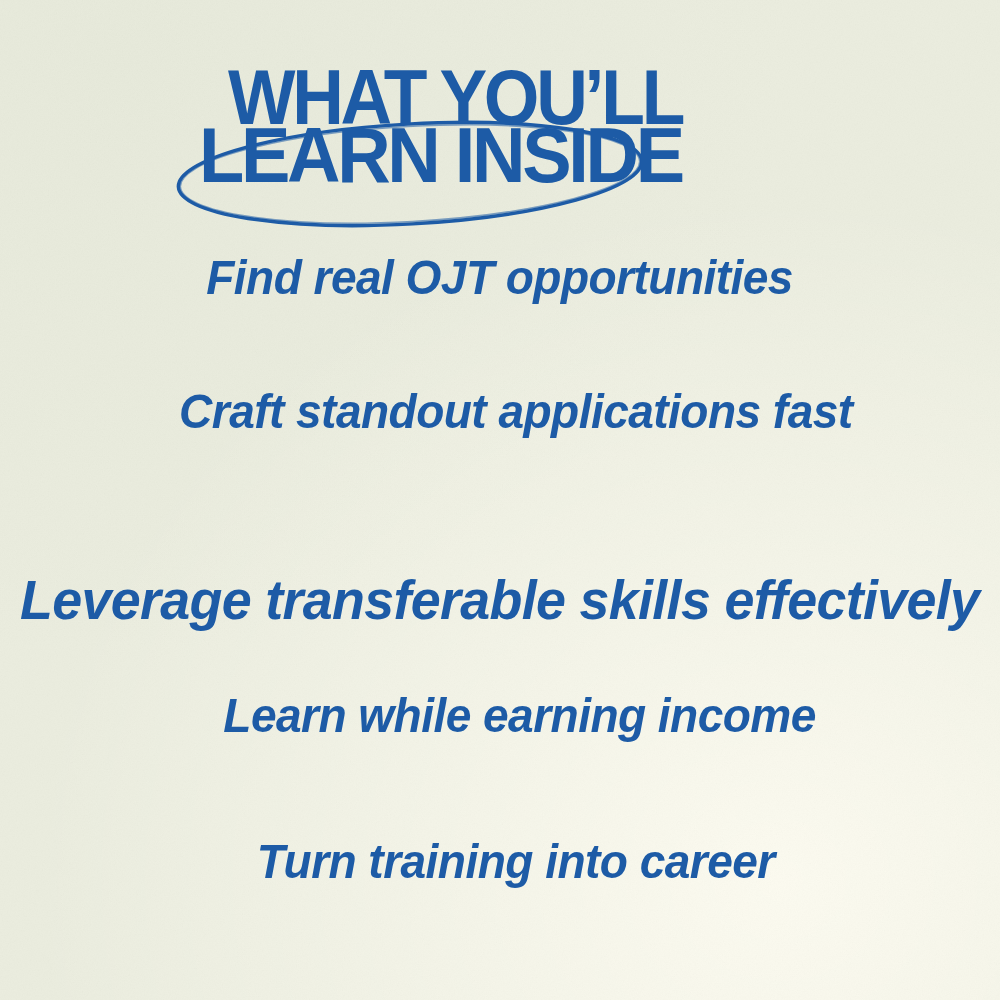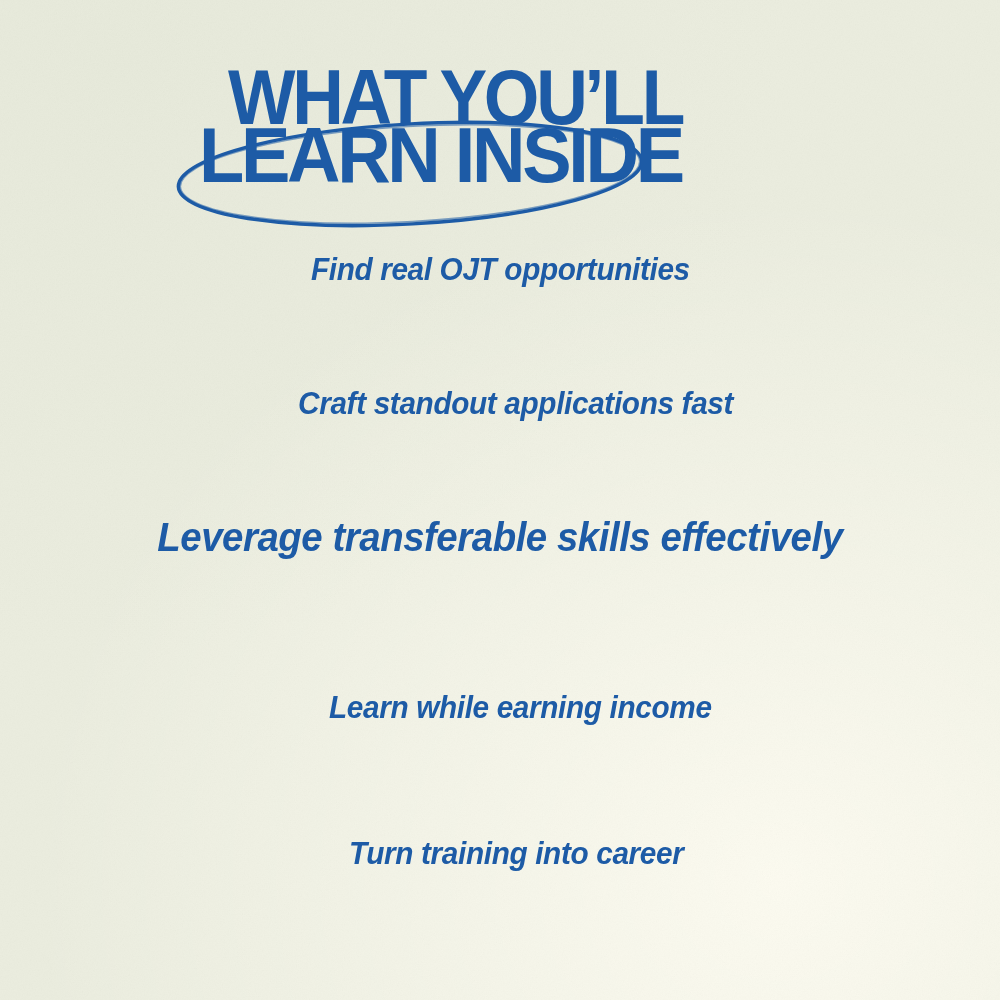--- a/index.html
+++ b/index.html
@@ -89,33 +89,33 @@
   .bullet-line {
     position: absolute;
     left: 0;
     width: 1000px;
     text-align: center;
     white-space: nowrap;
     color: #1d5ba6;
     font-family: "Liberation Sans", sans-serif;
     font-weight: 700;
     font-style: italic;
-    font-size: 31px;
+    font-size: 48px;
     line-height: 1;
     letter-spacing: -0.012em;
   }
 
   .bullet-line > span {
     display: inline-block;
     transform: scaleX(0.96);
   }
 
   .b0 { top: 254px; }
   .b1 { top: 388px; margin-left: 16px; }
-  .b2 { top: 517px; font-size: 40px; }
+  .b2 { top: 572px; font-size: 56px; }
   .b3 { top: 692px; padding-left: 20px; }
   .b4 { top: 838px; padding-left: 16px; }
 </style>
 </head>
 <body>
 
 <div id="poster">
 
   <svg id="grain" xmlns="http://www.w3.org/2000/svg" width="1000" height="1000">
     <filter id="noiseFilter">

